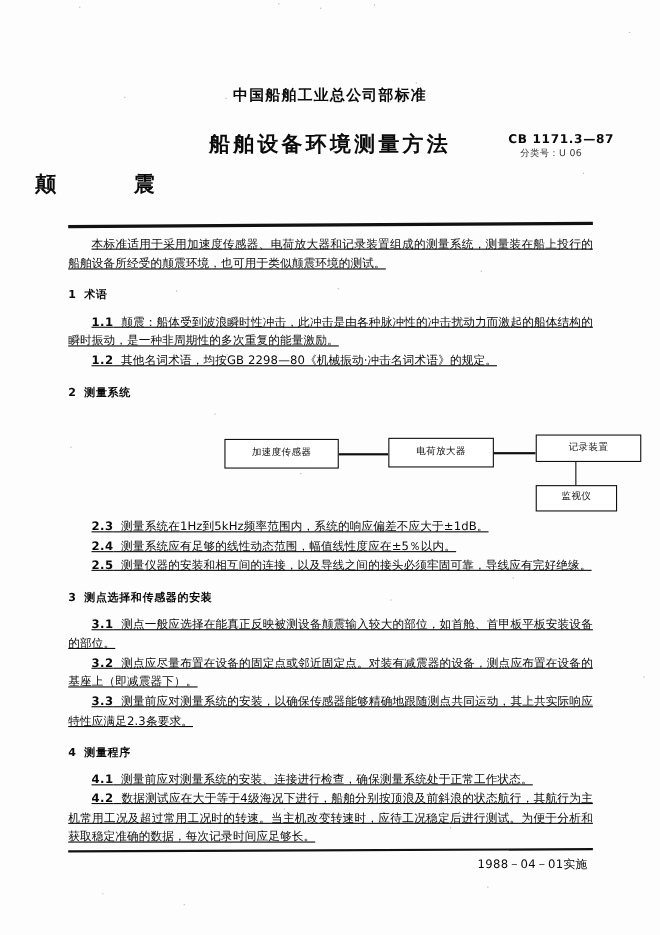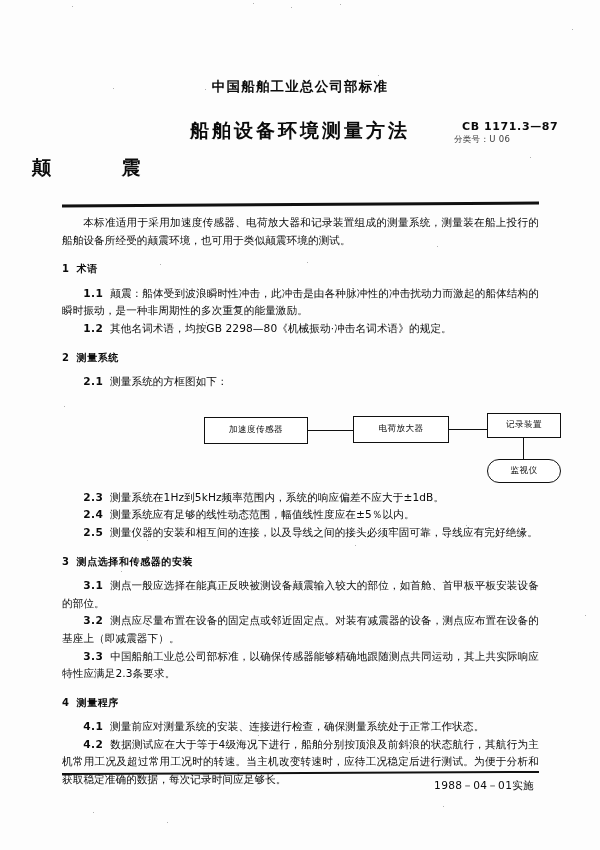--- a/index.html
+++ b/index.html
@@ -59,21 +59,21 @@
     position: absolute;
     left: 462px;
     top: 120px;
     font-size: 11px;
     font-weight: 700;
     letter-spacing: 0.6px;
     white-space: nowrap;
   }
   .std-class {
     position: absolute;
-    left: 454px;
+    left: 473px;
     top: 134px;
     font-size: 8.5px;
     letter-spacing: 0.3px;
     white-space: nowrap;
     color: #3a3a3a;
   }
 
   .rule-main {
     position: absolute;
     left: 62px;
@@ -102,20 +102,21 @@
     width: 477px;
     font-size: 10.6px;
     line-height: 17.6px;
     text-align: justify;
     letter-spacing: 0.1px;
   }
 
   .para {
     margin: 0;
     text-indent: 2em;
+    text-decoration: underline;
   }
 
   .sec-heading {
     margin: 0;
     font-weight: 700;
     font-size: 10px;
     letter-spacing: 0.6px;
   }
 
   .spacer-sm { height: 7px; }
@@ -142,22 +143,22 @@
     display: flex;
     align-items: center;
     justify-content: center;
     font-size: 8.6px;
     letter-spacing: 0.4px;
     background: #fff;
     box-sizing: border-box;
   }
   .dbox-sensor { left: 142px;  top: 22px; width: 104px; height: 27px; }
   .dbox-amp    { left: 291px;  top: 21px; width:  96px; height: 27px; }
-  .dbox-rec    { left: 425px;  top: 18px; width:  74px; height: 25px; }
-  .dbox-mon    { left: 425px;  top: 64px; width:  74px; height: 24px; border-radius: 12px; }
+  .dbox-rec    { left: 425px;  top: 18px; width:  96px; height: 25px; }
+  .dbox-mon    { left: 425px;  top: 64px; width:  74px; height: 24px; }
 
   .dline {
     position: absolute;
     background: #101010;
   }
   .dline-h1 { left: 246px; top: 35px; width: 45px;  height: 1.4px; }
   .dline-h2 { left: 387px; top: 34px; width: 38px;  height: 1.4px; }
   .dline-v1 { left: 461px; top: 43px; width: 1.4px; height: 21px;  }
 
   
@@ -219,23 +220,20 @@
     <p class="para">
       <span class="num">1.2</span>&nbsp;&nbsp;<span>其他名词术语，均按GB 2298—80《机械振动·冲击名词术语》的规定。</span>
     </p>
 
     <div class="spacer-md"></div>
 
     <p class="sec-heading">
       <span class="sec-num">2</span><span>测量系统</span>
     </p>
     <div class="spacer-sm"></div>
-    <p class="para">
-      <span class="num">2.1</span>&nbsp;&nbsp;<span>测量系统的方框图如下：</span>
-    </p>
 
     <div class="diagram">
       <div class="dbox dbox-sensor">加速度传感器</div>
       <div class="dline dline-h1"></div>
       <div class="dbox dbox-amp">电荷放大器</div>
       <div class="dline dline-h2"></div>
       <div class="dbox dbox-rec">记录装置</div>
       <div class="dline dline-v1"></div>
       <div class="dbox dbox-mon">监视仪</div>
     </div>
@@ -256,21 +254,21 @@
       <span class="sec-num">3</span><span>测点选择和传感器的安装</span>
     </p>
     <div class="spacer-sm"></div>
     <p class="para">
       <span class="num">3.1</span>&nbsp;&nbsp;<span>测点一般应选择在能真正反映被测设备颠震输入较大的部位，如首舱、首甲板平板安装设备的部位。</span>
     </p>
     <p class="para">
       <span class="num">3.2</span>&nbsp;&nbsp;<span>测点应尽量布置在设备的固定点或邻近固定点。对装有减震器的设备，测点应布置在设备的基座上（即减震器下）。</span>
     </p>
     <p class="para">
-      <span class="num">3.3</span>&nbsp;&nbsp;<span>中国船舶工业总公司部标准，以确保传感器能够精确地跟随测点共同运动，其上共实际响应特性应满足2.3条要求。</span>
+      <span class="num">3.3</span>&nbsp;&nbsp;<span>测量前应对测量系统的安装，以确保传感器能够精确地跟随测点共同运动，其上共实际响应特性应满足2.3条要求。</span>
     </p>
 
     <div class="spacer-md"></div>
 
     <p class="sec-heading">
       <span class="sec-num">4</span><span>测量程序</span>
     </p>
     <div class="spacer-sm"></div>
     <p class="para">
       <span class="num">4.1</span>&nbsp;&nbsp;<span>测量前应对测量系统的安装、连接进行检查，确保测量系统处于正常工作状态。</span>

